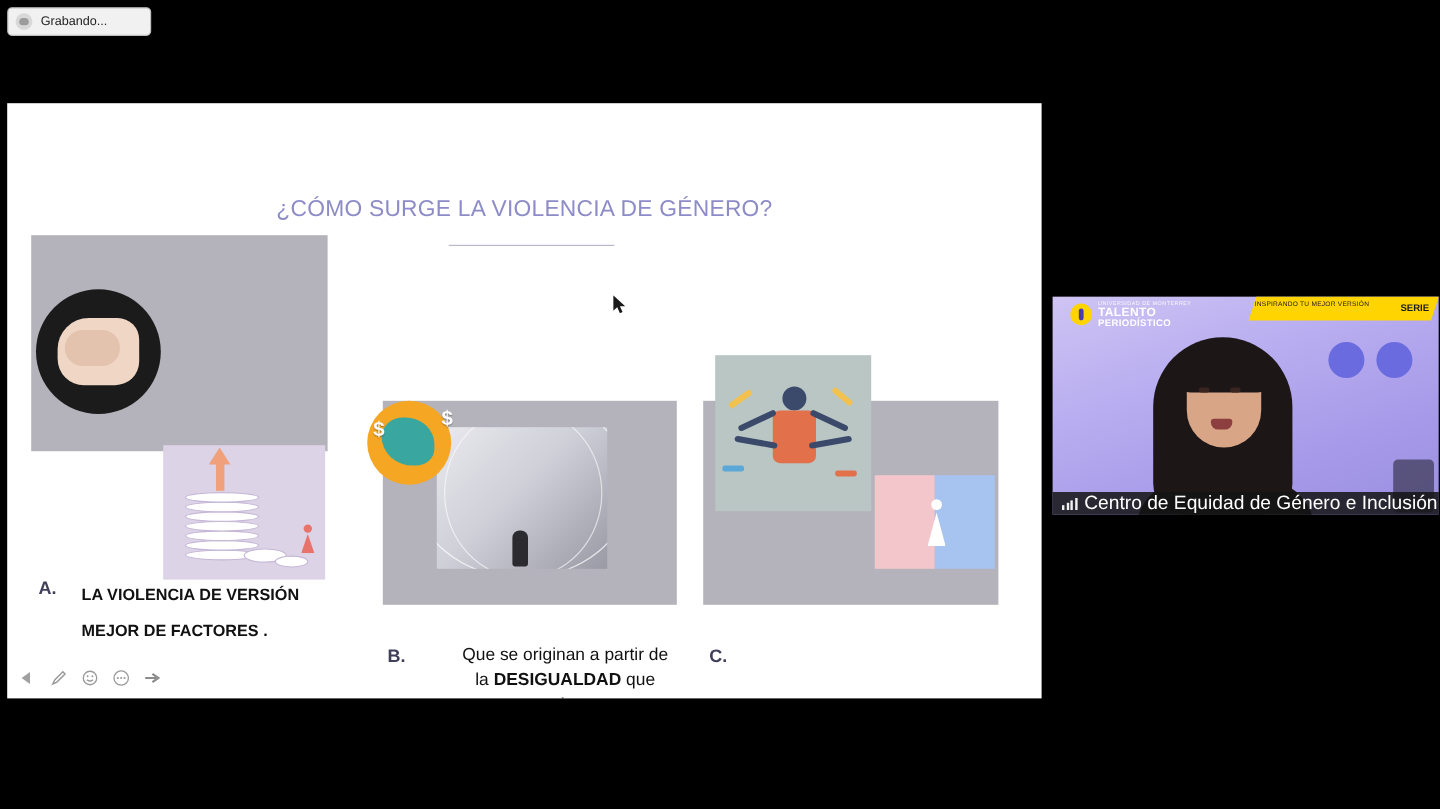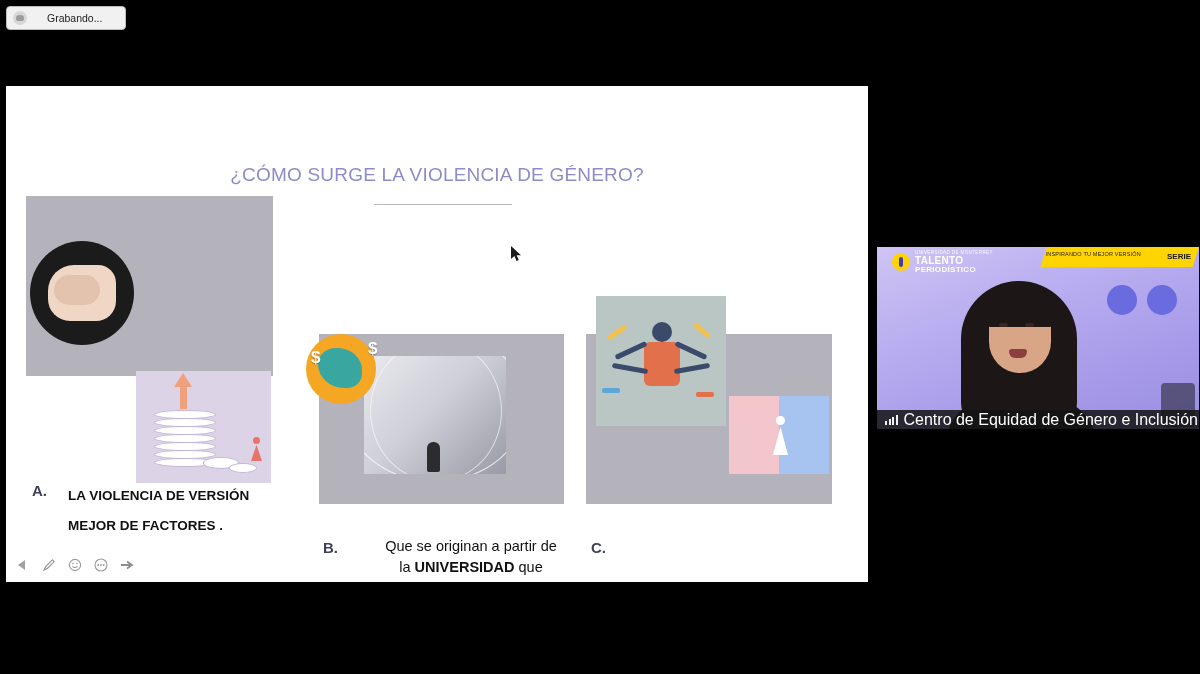--- a/index.html
+++ b/index.html
@@ -18,21 +18,21 @@
   
   .rec-pill {
     position: absolute;
     left: 6px; top: 6px;
     width: 120px; height: 24px;
     background: #f1f1f1;
     border: 1px solid #bdbdbd;
     border-radius: 4px;
     display: flex;
     align-items: center;
-    gap: 20px;
+    gap: 7px;
     padding: 0 6px;
     box-sizing: border-box;
   }
   .rec-pill .rec-dot {
     width: 14px; height: 14px;
     border-radius: 50%;
     background: #d8d8d8;
     display: inline-block;
     position: relative;
     flex: 0 0 auto;
@@ -477,21 +477,21 @@
 
     <div class="cap letter letter-a">A.</div>
     <div class="cap cap-a">
       <div>LA VIOLENCIA DE VERSIÓN</div>
       <div>MEJOR DE FACTORES .</div>
     </div>
 
     <div class="cap letter letter-b">B.</div>
     <div class="cap cap-b">
       <div>Que se originan a partir de</div>
-      <div><span>la </span><span class="strong">UNIVERSIDAD</span><span> que</span></div>
+      <div><span>la </span><span class="strong">DESIGUALDAD</span><span> que</span></div>
       <div>existe</div>
 
     </div>
 
     <div class="cap letter letter-c">C.</div>
 
     <div class="slide-toolbar">
       <span class="tb">
         <svg width="14" height="12" viewBox="0 0 14 12">
             <path d="M9 1 L2 6 L9 11 Z" fill="#a0a0a0"></path>

